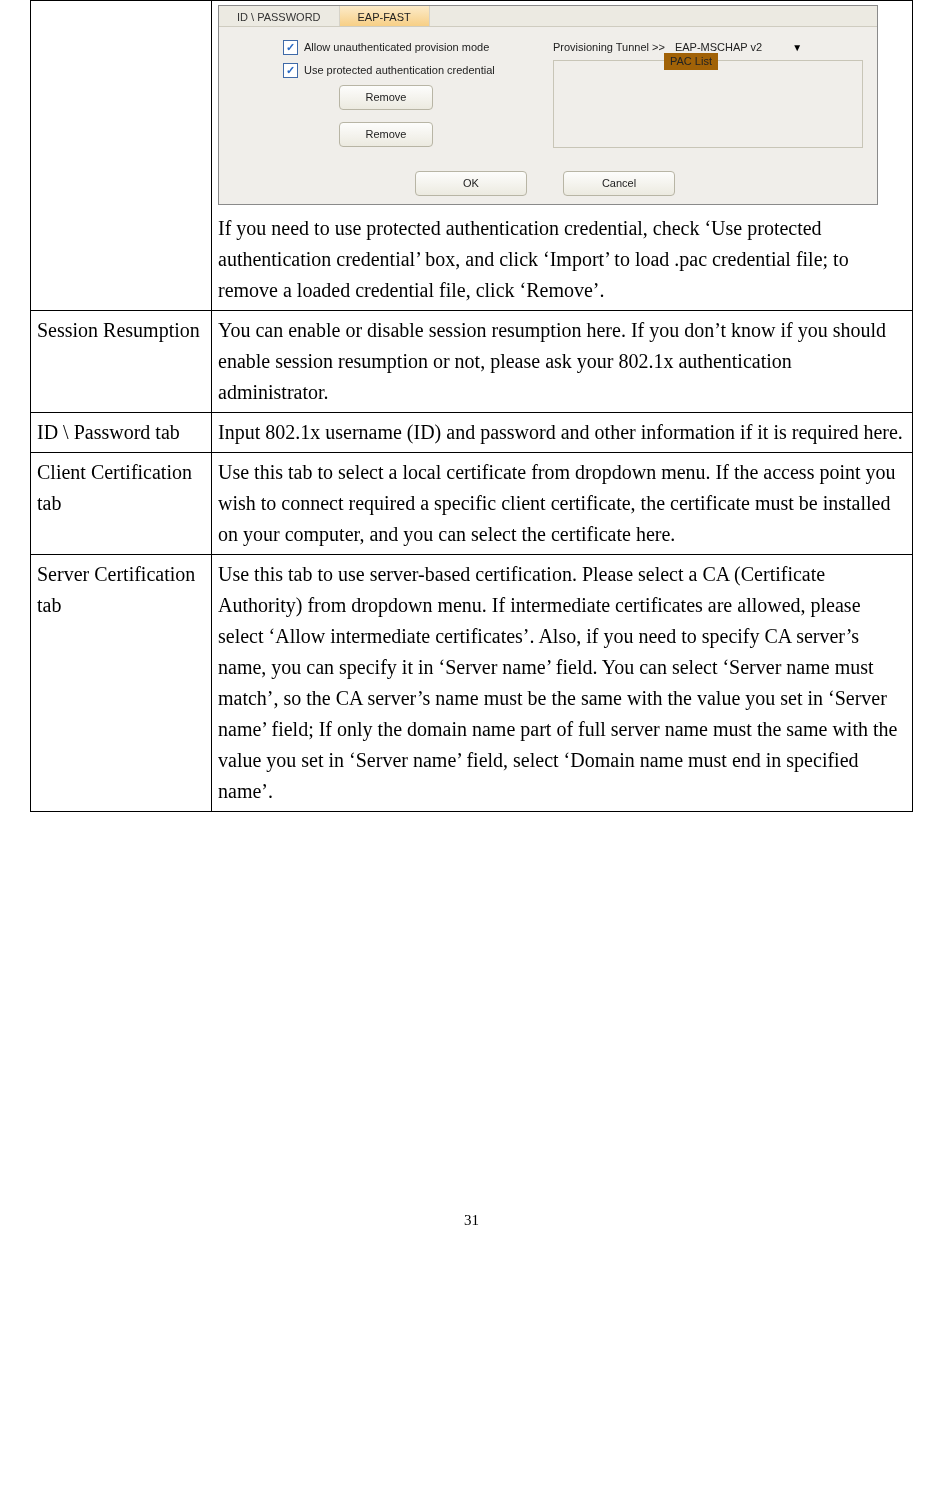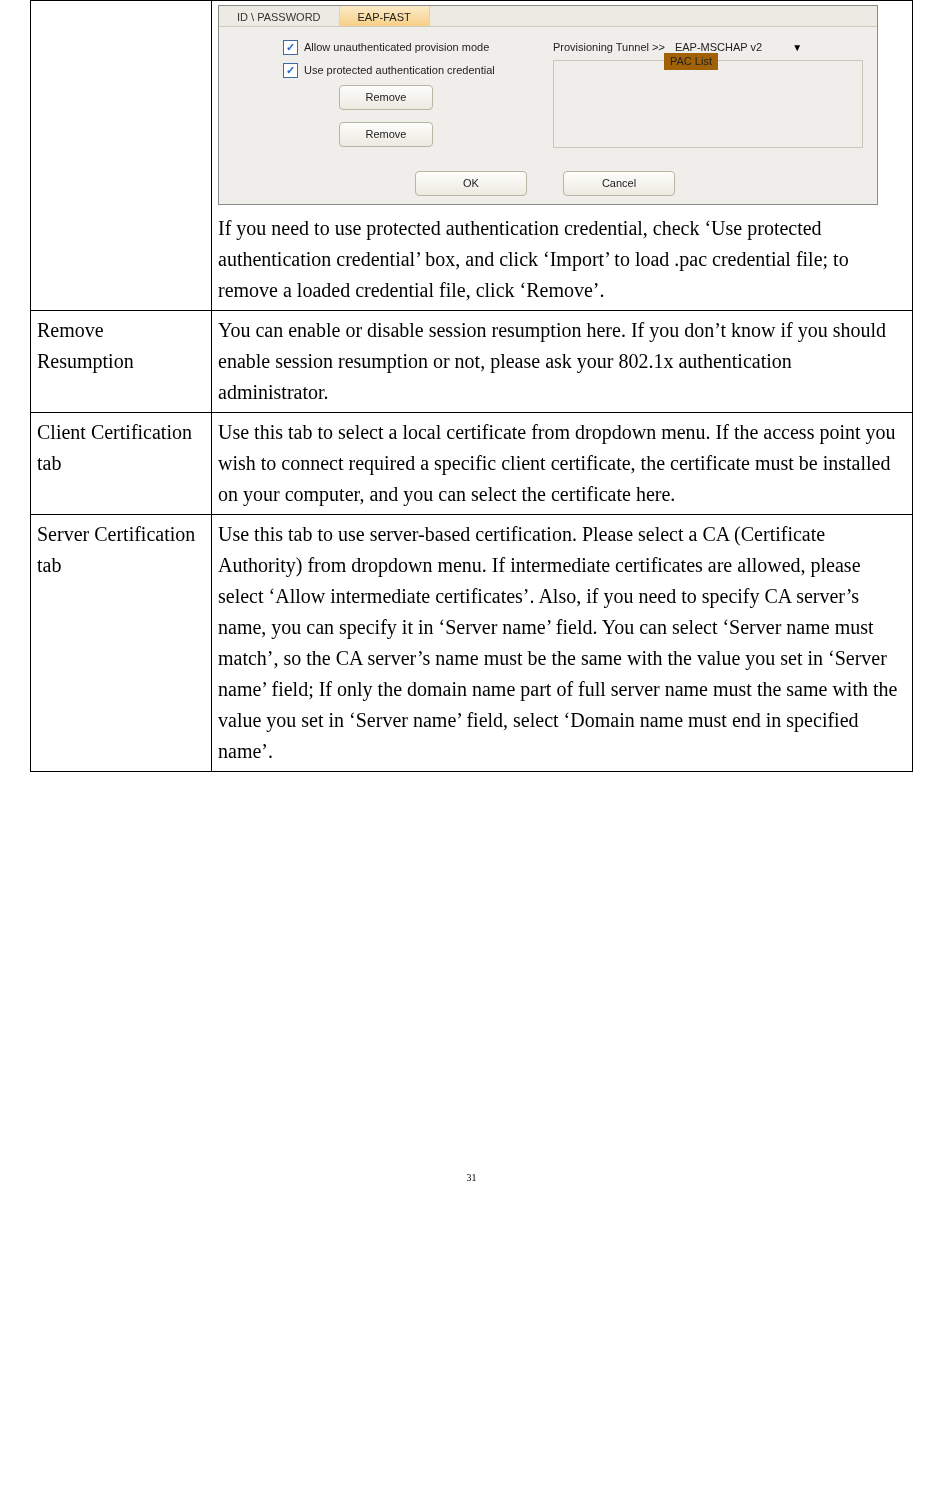--- a/index.html
+++ b/index.html
@@ -145,21 +145,21 @@
   }
   .shot-footer {
     display: flex;
     justify-content: center;
     gap: 30px;
     padding: 4px 0 6px 0;
   }
   .page-number {
     text-align: center;
     font-family: "Times New Roman", serif;
-    font-size: 10px;
+    font-size: 15px;
     margin-top: 400px;
     padding-bottom: 30px;
   }
 </style>
 </head>
 <body>
 
 <div class="page">
   <table class="doc-table">
     <tbody>
@@ -211,24 +211,28 @@
             <span class="shot-btn" style="min-width:90px;">OK</span>
             <span class="shot-btn" style="min-width:90px;">Cancel</span>
           </div>
         </div>
 
         <span>If you need to use protected authentication credential, check ‘Use protected authentication credential’ box, and click ‘Import’ to load .pac credential file; to remove a loaded credential file, click ‘Remove’.</span>
       </td>
     </tr>
 
     <tr>
-      <td class="col1">Remove Resumption</td>
+      <td class="col1">Session Resumption</td>
       <td>You can enable or disable session resumption here. If you don’t know if you should enable session resumption or not, please ask your 802.1x authentication administrator.</td>
     </tr>
 
+    <tr>
+      <td class="col1">ID \ Password tab</td>
+      <td>Input 802.1x username (ID) and password and other information if it is required here.</td>
+    </tr>
 
     <tr>
       <td class="col1">Client Certification tab</td>
       <td>Use this tab to select a local certificate from dropdown menu. If the access point you wish to connect required a specific client certificate, the certificate must be installed on your computer, and you can select the certificate here.</td>
     </tr>
 
     <tr>
       <td class="col1">Server Certification tab</td>
       <td>Use this tab to use server-based certification. Please select a CA (Certificate Authority) from dropdown menu. If intermediate certificates are allowed, please select ‘Allow intermediate certificates’. Also, if you need to specify CA server’s name, you can specify it in ‘Server name’ field. You can select ‘Server name must match’, so the CA server’s name must be the same with the value you set in ‘Server name’ field; If only the domain name part of full server name must the same with the value you set in ‘Server name’ field, select ‘Domain name must end in specified name’.</td>
     </tr>

